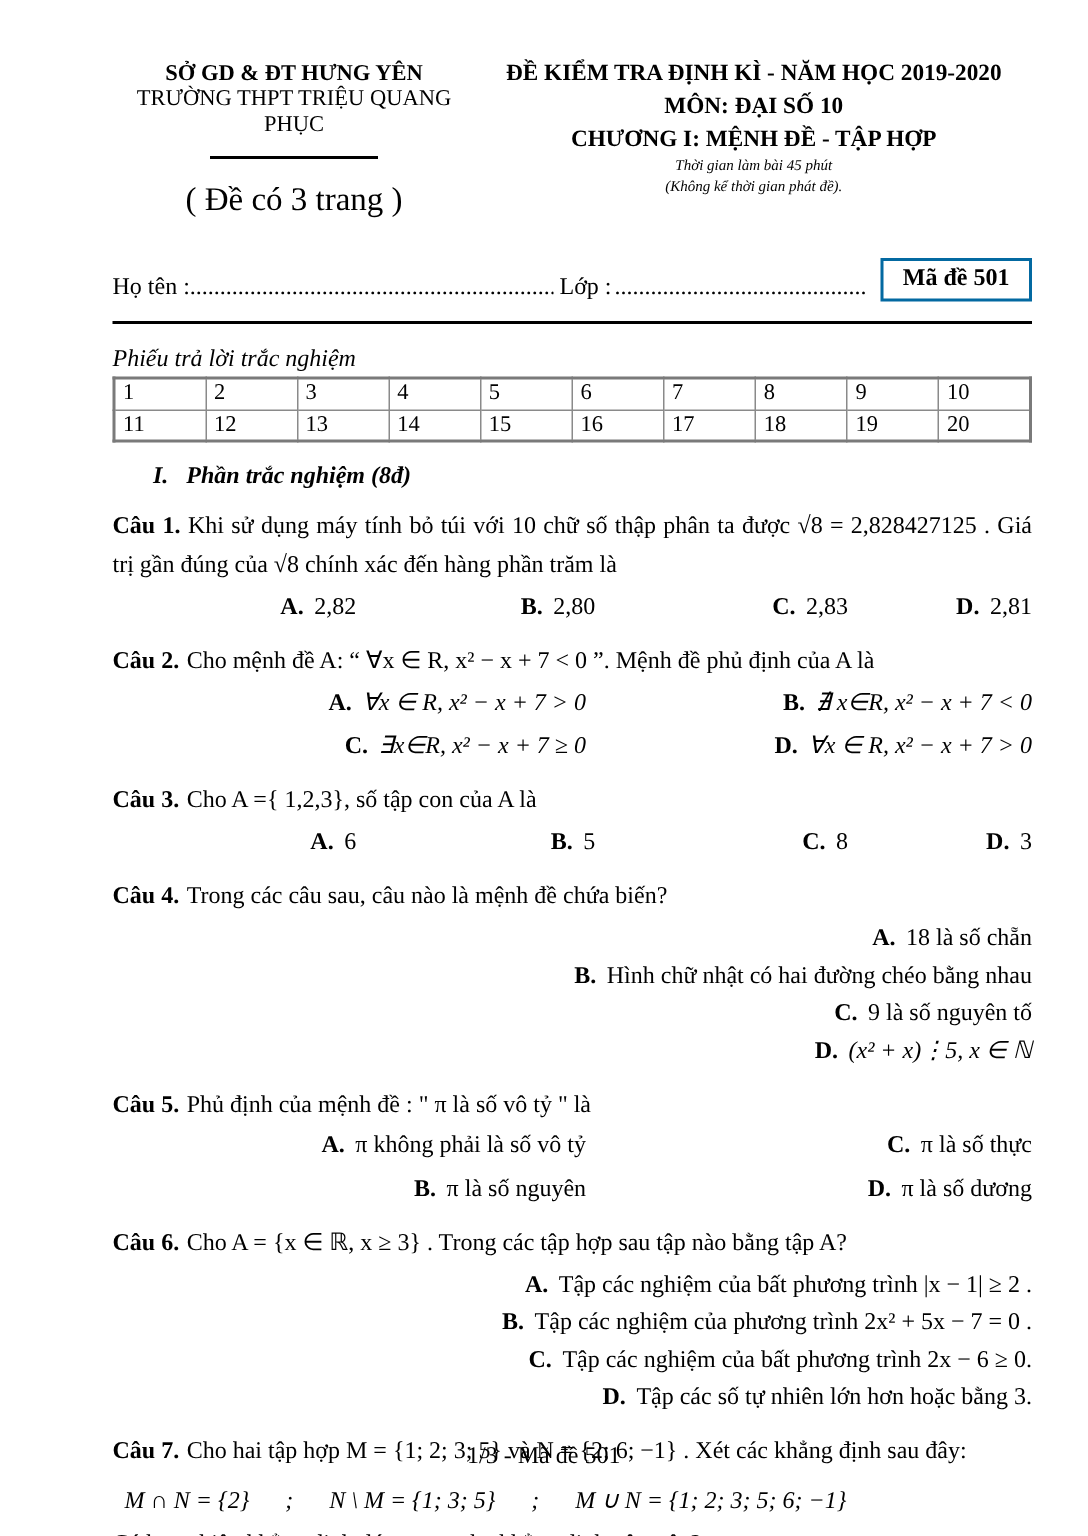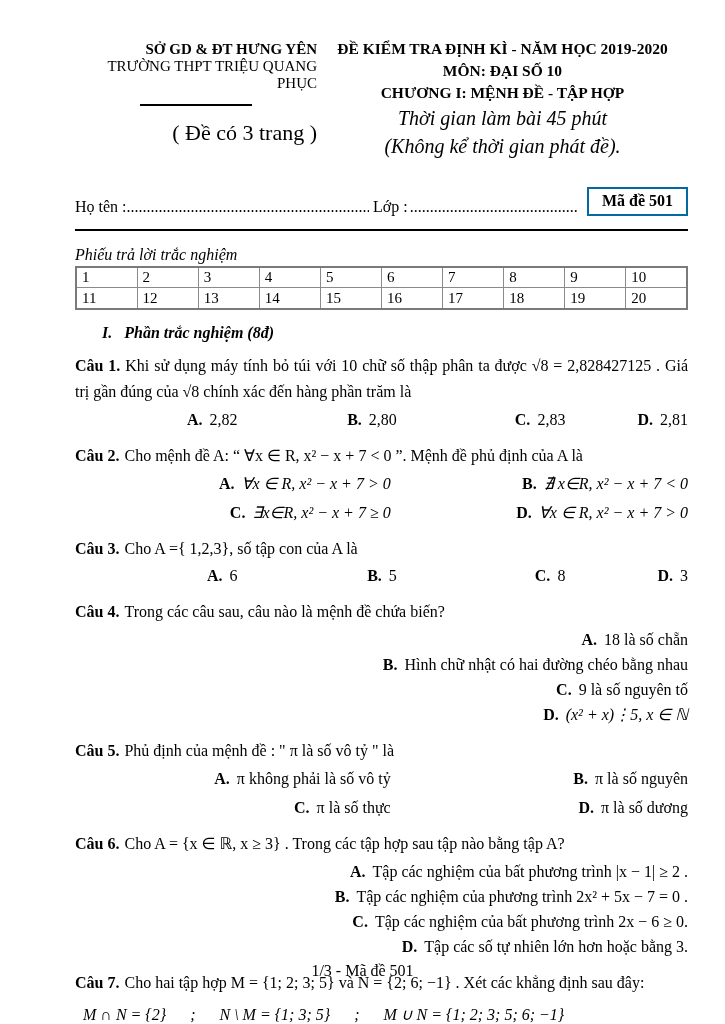--- a/index.html
+++ b/index.html
@@ -7,27 +7,27 @@
   body {
     width: 725px; height: 1024px;
     background: #ffffff; color: #000000;
     font-family: "Liberation Serif", serif;
     font-size: 16px;
   }
   .page { position: relative; width: 725px; height: 1024px; padding: 38px 37px 0 75px; overflow: hidden; background:#fff; }
 
   
   .header { display: flex; }
-  .h-left { width: 242px; text-align: right; font-size: 15px; padding-top: 3px; }
+  .h-left { width: 242px; text-align: center; font-size: 15px; padding-top: 3px; }
   .h-left .l1 { font-weight: bold; }
   .h-left .rule { width: 112px; border-top: 2px solid #000; margin: 12px auto 14px; }
   .h-left .l3 { font-size: 22px; }
   .h-right { flex: 1; text-align: center; font-size: 15.5px; line-height: 1.42; }
   .h-right .t { font-weight: bold; }
-  .h-right .it { font-style: italic; font-size: 20px; }
+  .h-right .it { font-style: italic; font-size: 10px; }
 
   
   .name-row { display: flex; align-items: flex-end; margin-top: 26px; }
   .name-row .lbl { white-space: nowrap; }
   .dots { overflow: hidden; white-space: nowrap; }
   .d1 { flex: 1.45 1 0; }
   .d2 { flex: 1 1 0; margin-right: 10px; }
   .lbl.lop { margin: 0 2px 0 4px; }
   .code-box { border: 2px solid #0369a1; padding: 3px 13px 4px; font-weight: bold; white-space: nowrap; }
 
@@ -155,22 +155,22 @@
       <span class="opt"><span class="lab">B.</span><span>Hình chữ nhật có hai đường chéo bằng nhau</span></span>
       <span class="opt"><span class="lab">C.</span><span>9 là số nguyên tố</span></span>
       <span class="opt"><span class="lab">D.</span><span class="math">(x² + x)⋮5, x ∈ ℕ</span></span>
     </div>
   </div>
 
   <div class="q">
     <p class="q-text"><span class="q-num">Câu 5.</span><span>Phủ định của mệnh đề : " π  là số vô tỷ " là</span></p>
     <div class="options cols-2">
       <span class="opt"><span class="lab">A.</span><span>π không phải là số vô tỷ</span></span>
+      <span class="opt"><span class="lab">C.</span><span>π là số thực</span></span>
       <span class="opt"><span class="lab">B.</span><span>π là số nguyên</span></span>
-      <span class="opt"><span class="lab">C.</span><span>π là số thực</span></span>
       <span class="opt"><span class="lab">D.</span><span>π là số dương</span></span>
     </div>
   </div>
 
   <div class="q">
     <p class="q-text"><span class="q-num">Câu 6.</span><span>Cho A = {x ∈ ℝ, x ≥ 3} . Trong các tập hợp sau tập nào bằng tập A?</span></p>
     <div class="options cols-1">
       <span class="opt"><span class="lab">A.</span><span>Tập các nghiệm của bất phương trình |x − 1| ≥ 2 .</span></span>
       <span class="opt"><span class="lab">B.</span><span>Tập các nghiệm của phương trình 2x² + 5x − 7 = 0 .</span></span>
       <span class="opt"><span class="lab">C.</span><span>Tập các nghiệm của bất phương trình 2x − 6 ≥ 0.</span></span>

